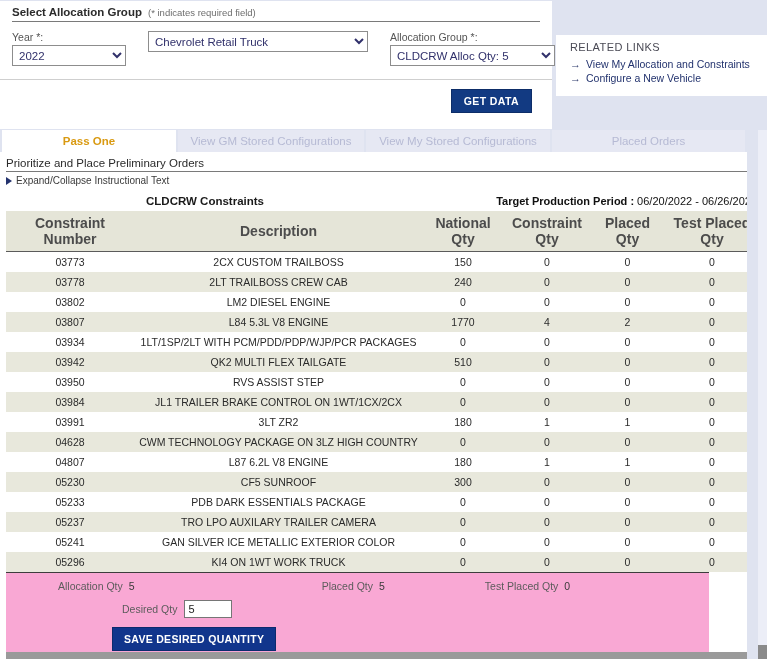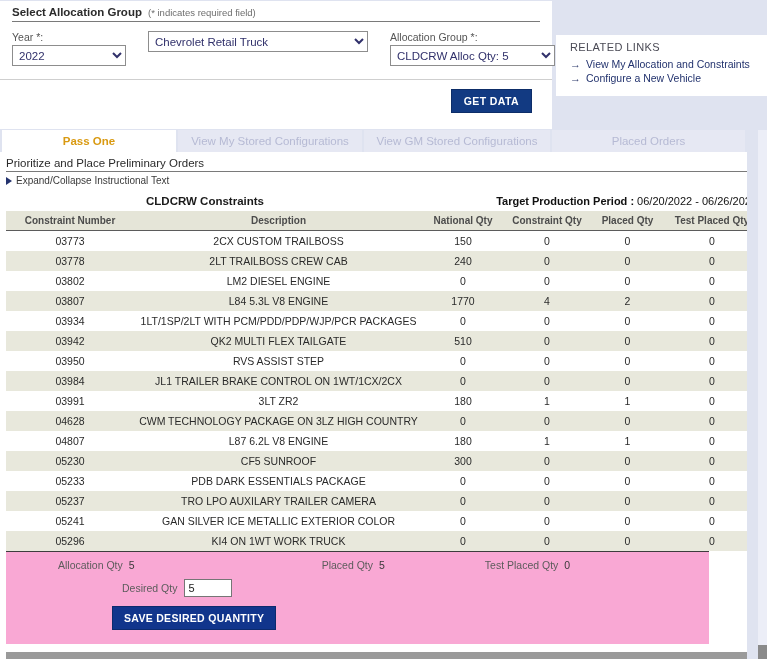--- a/index.html
+++ b/index.html
@@ -225,21 +225,21 @@
   
   table.ctable {
     border-collapse: collapse;
     width: 741px;
     margin: 4px 0 0 6px;
     table-layout: fixed;
   }
   table.ctable th {
     background: #e5e5d8;
     color: #4c4c4c;
-    font-size: 10px;
+    font-size: 14px;
     font-weight: bold;
     padding: 4px 4px 4px 4px;
     border-bottom: 1px solid #5b5b5b;
     text-align: center;
   }
   th.col-cn { width: 120px; text-align: center; }
   th.col-desc { width: 281px; text-align: center; }
   th.col-nq { width: 72px; }
   th.col-cq { width: 80px; }
   th.col-pq { width: 65px; }
@@ -403,22 +403,22 @@
     <div class="rl-item">
       <span class="rl-arrow">→</span>
       <a class="rl-link">Configure a New Vehicle</a>
     </div>
   </div>
 
 </div>
 
 <div id="tabs-bar">
   <div class="tab active" id="tab-pass-one">Pass One</div>
+  <div class="tab inactive" id="tab-view-gm">View GM Stored Configurations</div>
   <div class="tab inactive" id="tab-view-my">View My Stored Configurations</div>
-  <div class="tab inactive" id="tab-view-gm">View GM Stored Configurations</div>
   <div class="tab inactive" id="tab-placed">Placed Orders</div>
 </div>
 
 <div id="content-panel">
 
   <div class="sec-title-row">
     <span class="sec-title">Prioritize and Place Preliminary Orders</span>
   </div>
 
   <div class="expand-row">

